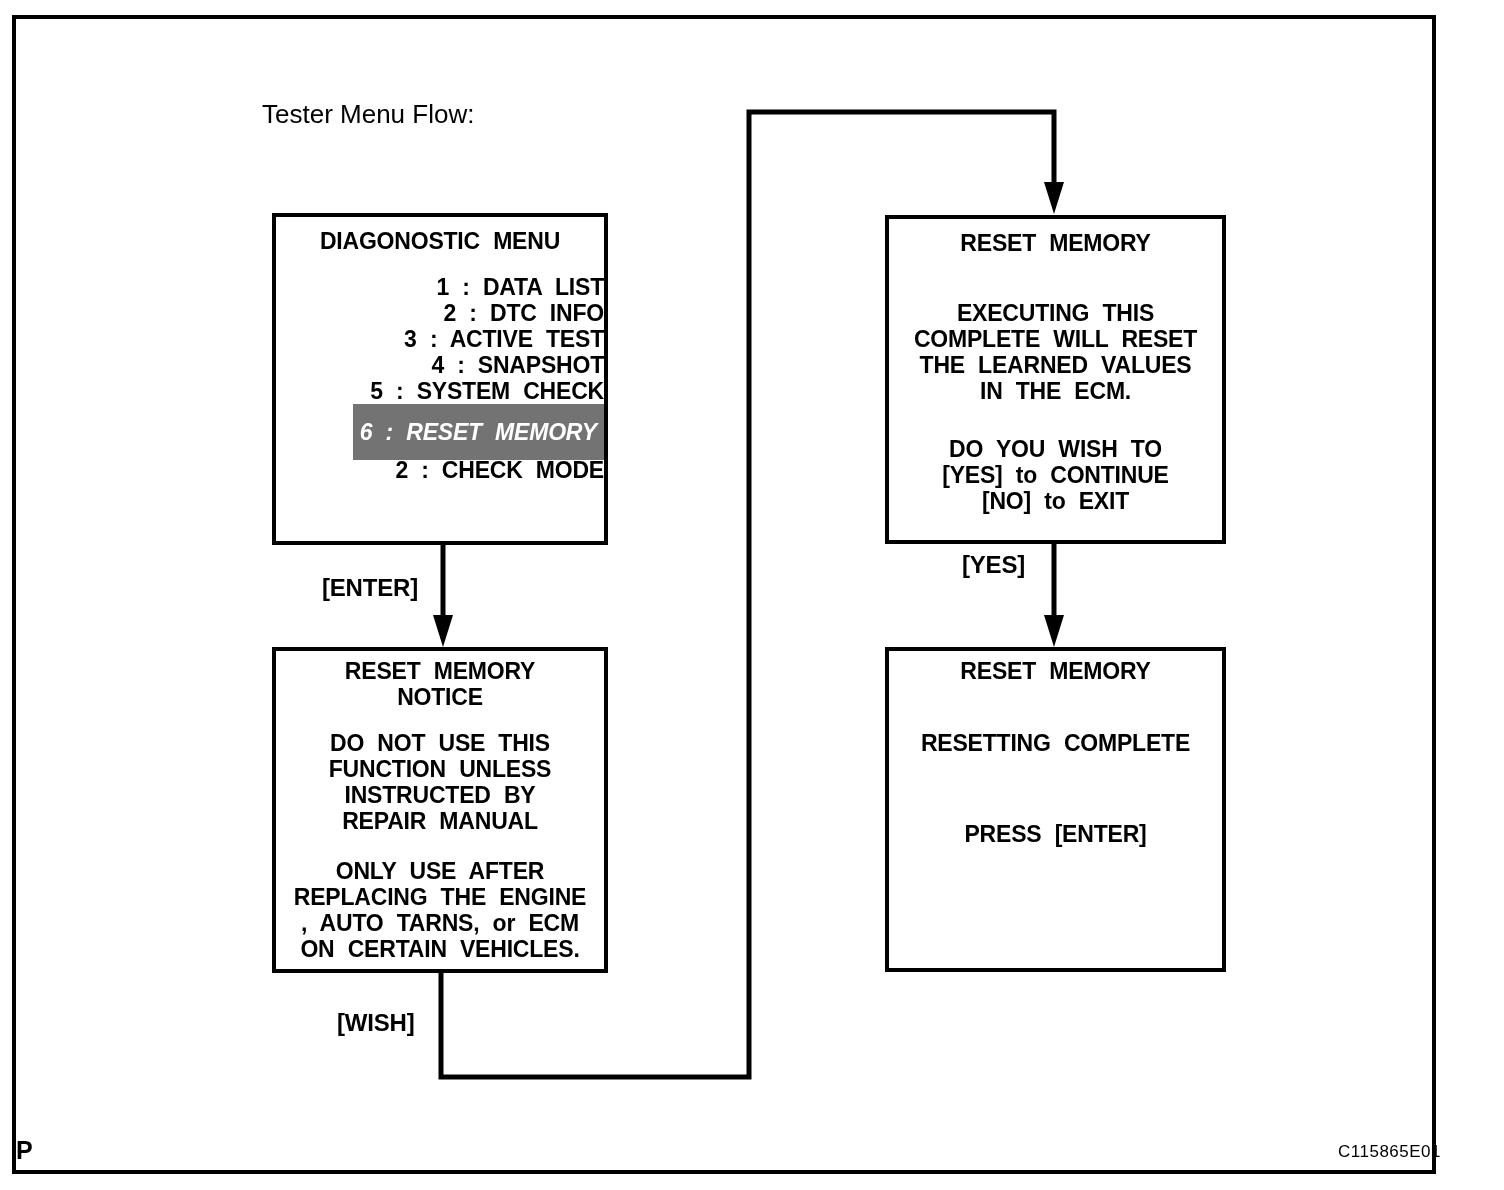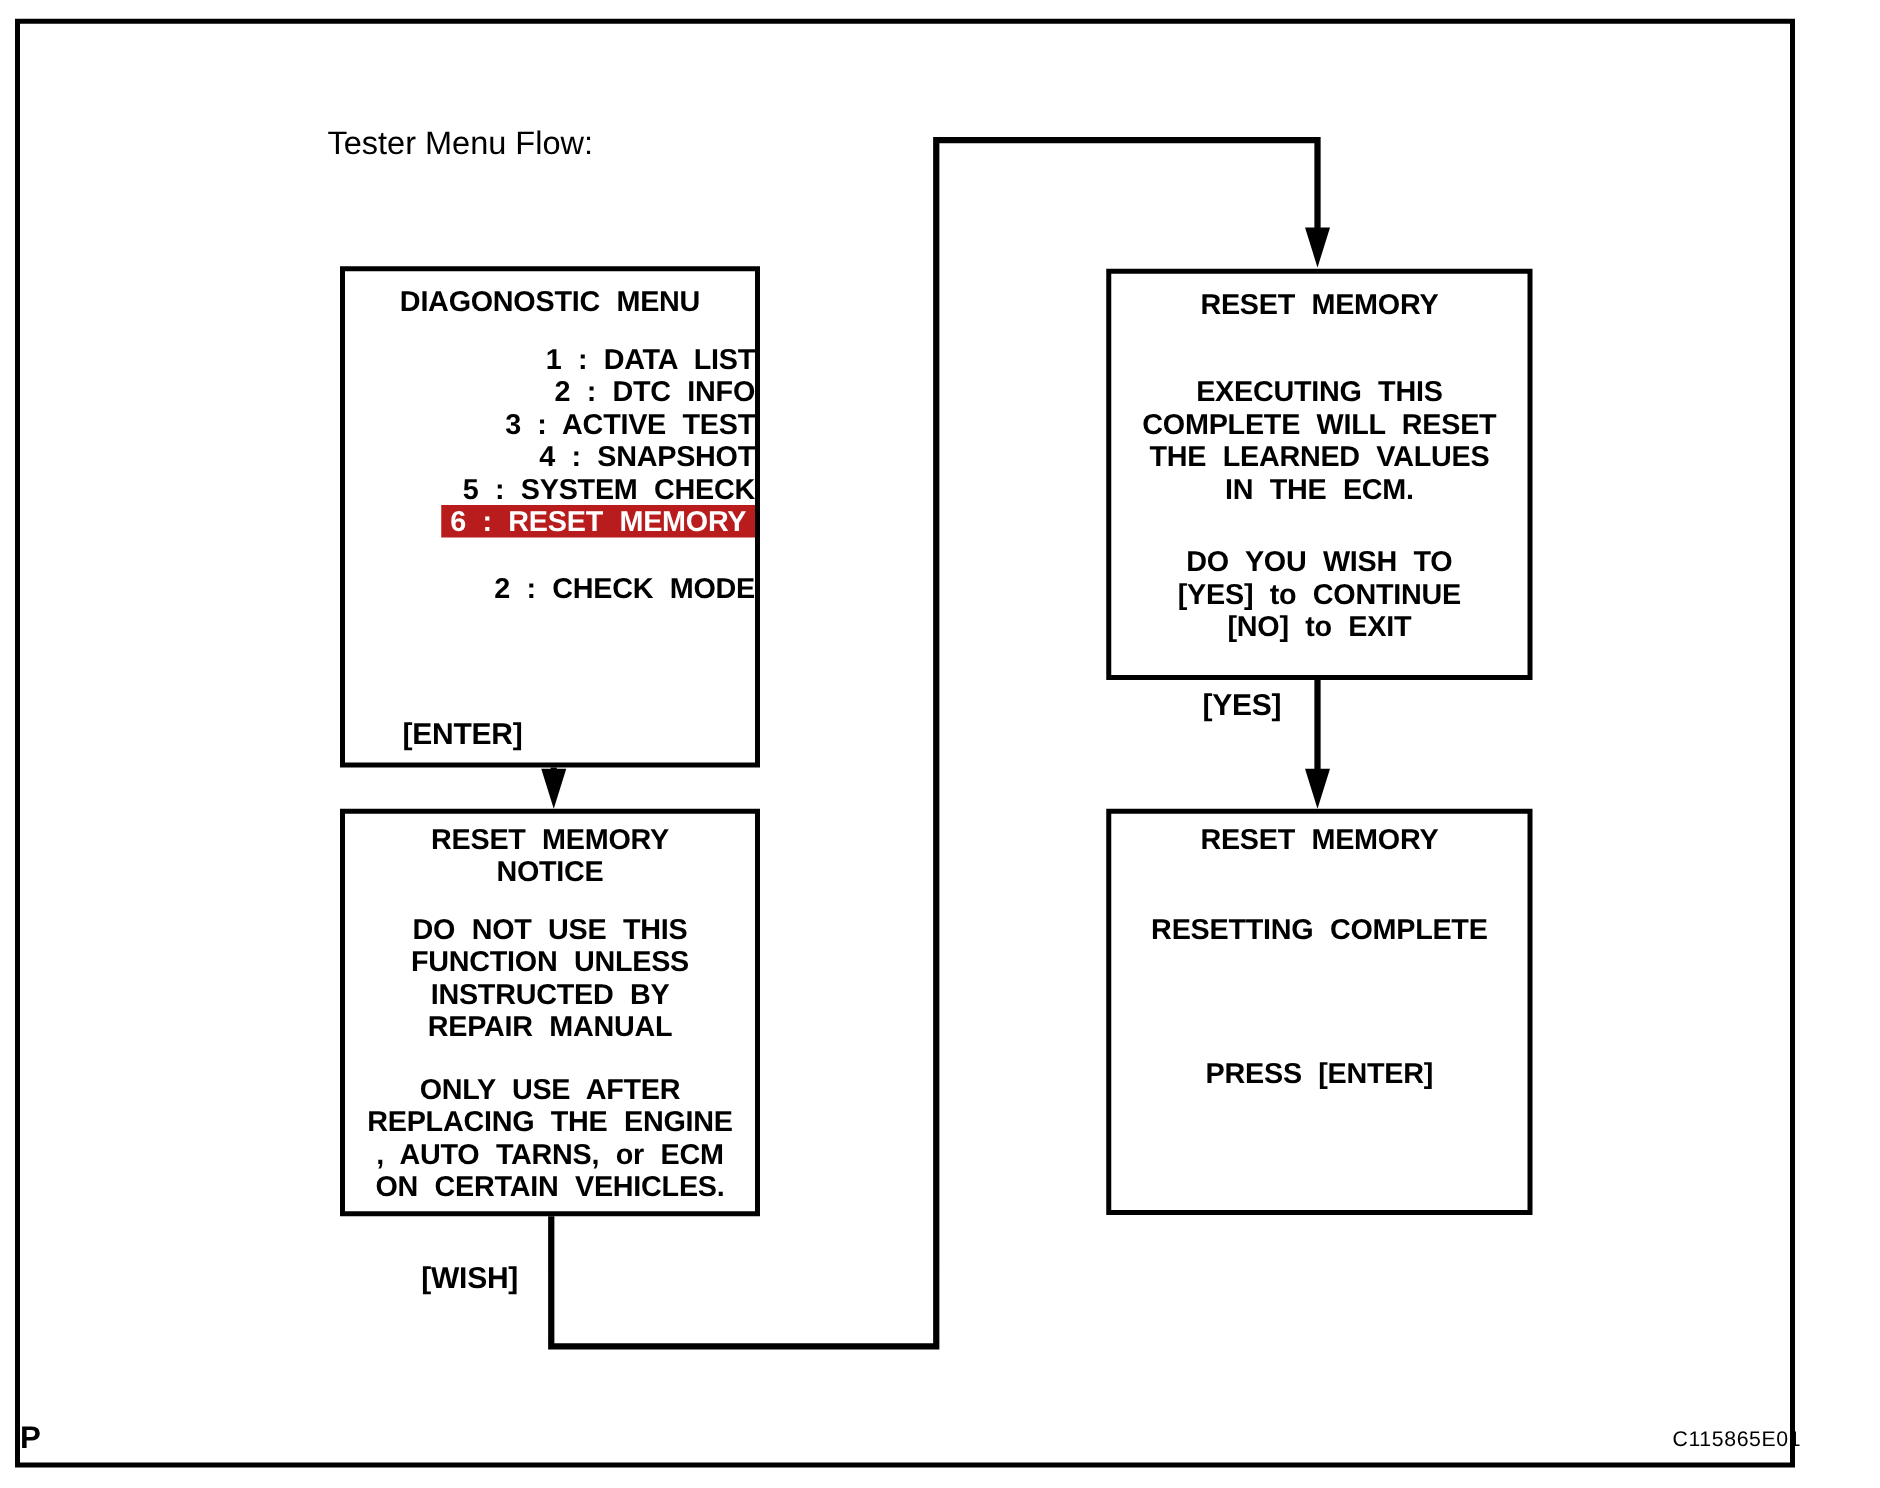--- a/index.html
+++ b/index.html
@@ -45,46 +45,47 @@
     border: 4px solid #000000;
     box-sizing: border-box;
     background: #ffffff;
     font-weight: bold;
     font-size: 23px;
     line-height: 26px;
     letter-spacing: -0.2px;
     word-spacing: 7px;
     text-align: center;
   }
-  #screen-diagnostic-menu { left: 272px; top: 213px; width: 336px; height: 401px; padding-top: 11px; }
+  #screen-diagnostic-menu { left: 272px; top: 213px; width: 336px; height: 332px; padding-top: 11px; }
   #screen-reset-confirm   { left: 885px; top: 215px; width: 341px; height: 329px; padding-top: 11px; }
   #screen-reset-notice    { left: 272px; top: 647px; width: 336px; height: 326px; padding-top: 7px; }
   #screen-reset-complete  { left: 885px; top: 647px; width: 341px; height: 325px; padding-top: 7px; }
 
   .menu-items {
     text-align: right;
     padding-left: 57px;
     margin-top: 20px;
   }
   .menu-item { height: 26px; white-space: nowrap; }
   .menu-item.gap-before { margin-top: 27px; }
   .menu-item .hl {
     display: inline-block;
-    background: #b91c1c;
+    background: #737373;
     color: #ffffff;
-    padding: 0 7px;
+    padding: 15px 7px;
     margin-left: -7px;
+    font-style: italic;
   }
 
   #screen-reset-confirm .body1 { margin-top: 44px; }
   #screen-reset-confirm .body2 { margin-top: 32px; }
   #screen-reset-notice  .body1 { margin-top: 20px; }
   #screen-reset-notice  .body2 { margin-top: 24px; }
   #screen-reset-complete .status-line { margin-top: 46px; }
-  #screen-reset-complete .footer-line { margin-top: 89px; }
+  #screen-reset-complete .footer-line { margin-top: 65px; }
 
   .edge-label {
     position: absolute;
     font-weight: bold;
     font-size: 24px;
     letter-spacing: -0.2px;
   }
   #label-enter { left: 322px; top: 574px; }
   #label-yes   { left: 962px; top: 551px; }
   #label-auto  { left: 337px; top: 1009px; }

